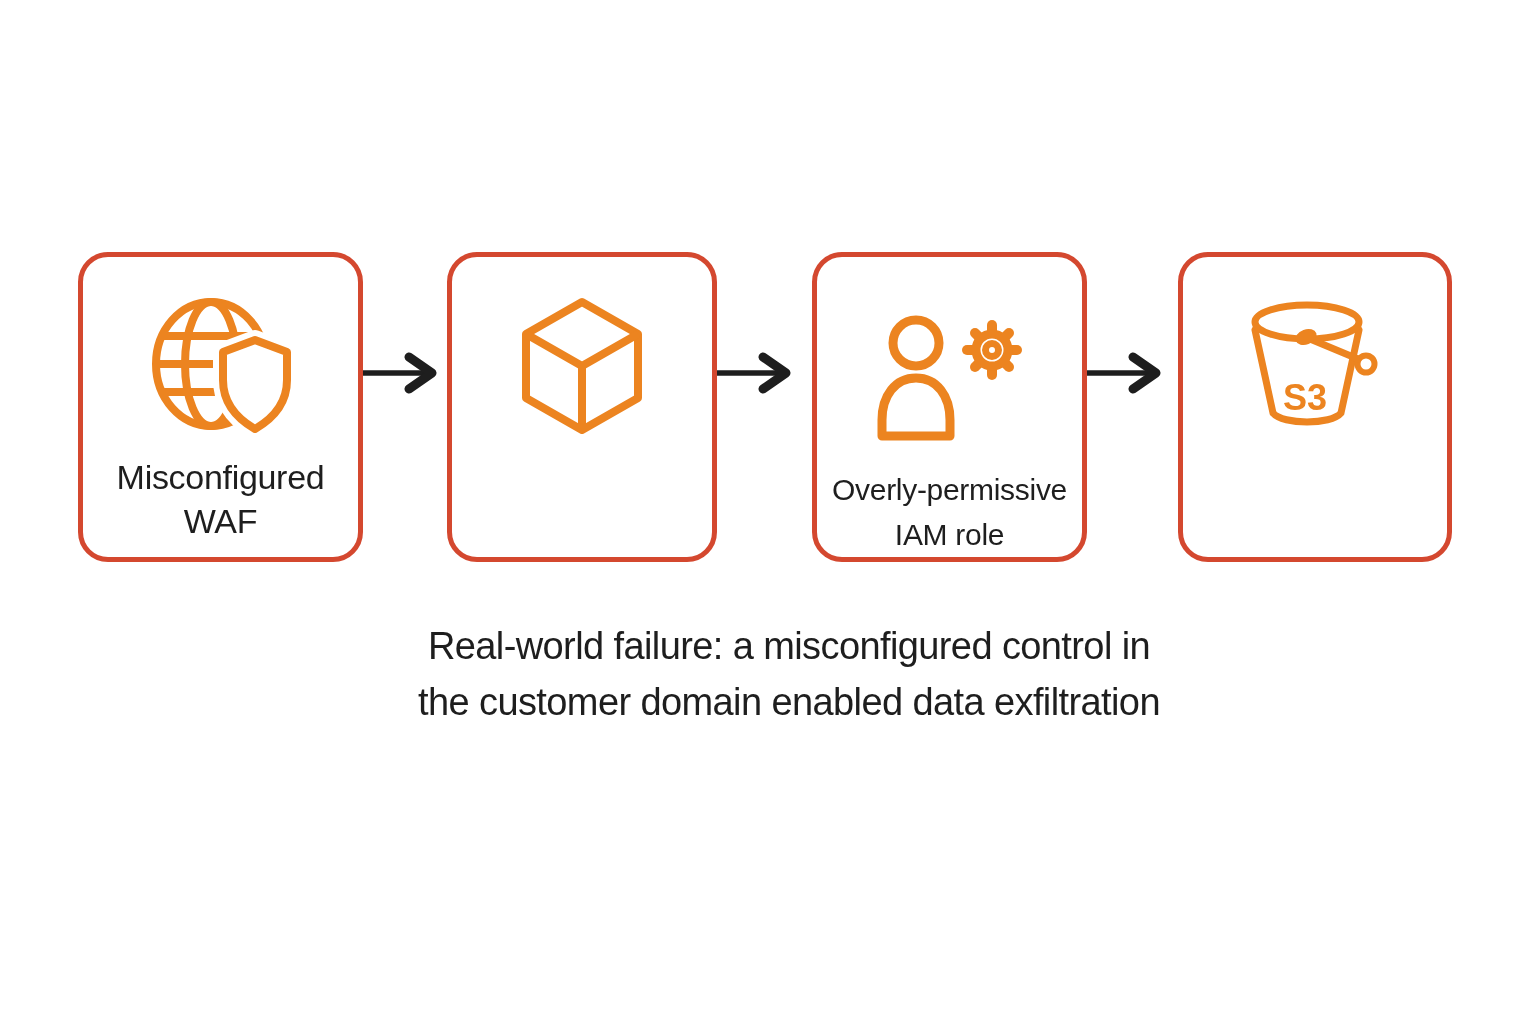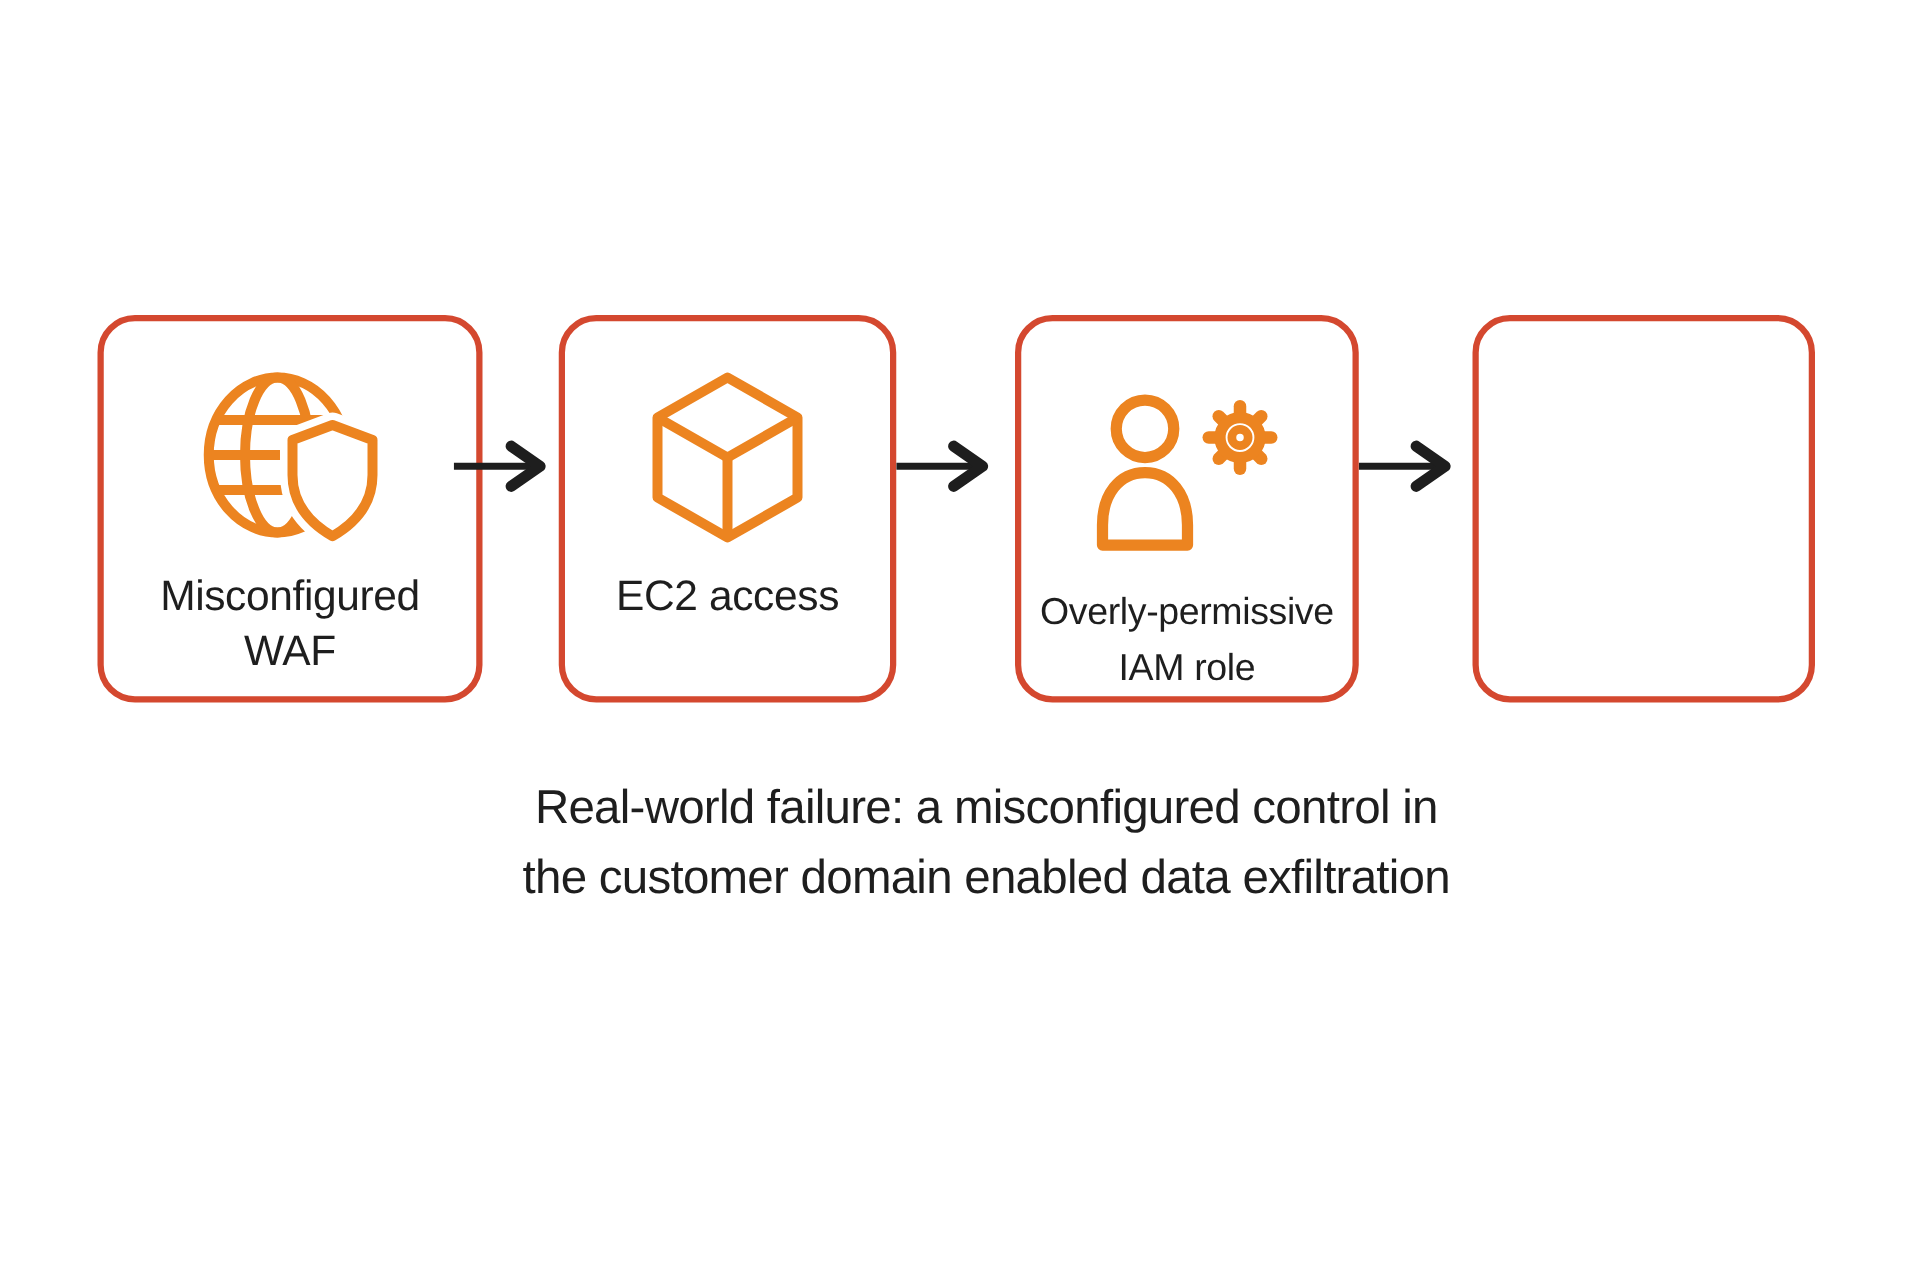--- a/index.html
+++ b/index.html
@@ -58,21 +58,21 @@
   .s3-glyph{
     font-family:"Liberation Sans", sans-serif;
     font-size:36px;font-weight:700;
   }
 </style>
 </head>
 <body>
 
 <div class="canvas">
 
-  <div class="flow-box" style="left:78px;width:308px;">
+  <div class="flow-box" style="left:78px;width:285px;">
     <div class="icon-wrap">
       <svg width="148" height="140" viewBox="0 0 148 140" fill="none" stroke="currentColor" stroke-width="8">
         <ellipse cx="64" cy="68" rx="55" ry="62"></ellipse>
         <ellipse cx="64" cy="68" rx="26" ry="62"></ellipse>
         <line x1="15" y1="40" x2="113" y2="40"></line>
         <line x1="7" y1="68" x2="121" y2="68"></line>
         <line x1="15" y1="96" x2="113" y2="96"></line>
         <path d="M108,44 L140,56 V84 C140,106 127,122 108,133 C89,122 76,106 76,84 V56 Z" fill="#FFFFFF" stroke="#FFFFFF" stroke-width="20" stroke-linejoin="round"></path>
         <path d="M108,44 L140,56 V84 C140,106 127,122 108,133 C89,122 76,106 76,84 V56 Z" fill="#FFFFFF" stroke="currentColor" stroke-width="8" stroke-linejoin="round"></path>
       </svg>
@@ -89,21 +89,20 @@
   </div>
 
   <div class="flow-box" style="left:447px;width:270px;">
     <div class="icon-wrap">
       <svg width="124" height="140" viewBox="0 0 124 140" fill="none" stroke="currentColor" stroke-width="8" stroke-linejoin="round">
         <path d="M62,6 L118,38 V102 L62,134 L6,102 V38 Z"></path>
         <path d="M6,38 L62,70 L118,38"></path>
         <path d="M62,70 V134"></path>
       </svg>
     </div>
-    <div class="step-label">EC2 access</div>
   </div>
 
   <div class="flow-arrow" style="left:717px;">
     <svg width="76" height="44" viewBox="0 0 76 44" fill="none" stroke="currentColor">
       <line x1="0" y1="22" x2="62" y2="22" stroke-width="5.5"></line>
       <path d="M46,6 L69,22 L46,38" stroke-width="9" stroke-linecap="round" stroke-linejoin="round"></path>
     </svg>
   </div>
 
   <div class="flow-box" style="left:812px;width:275px;justify-content:flex-end;">
@@ -130,18 +129,28 @@
   </div>
 
   <div class="flow-arrow" style="left:1087px;">
     <svg width="76" height="44" viewBox="0 0 76 44" fill="none" stroke="currentColor">
       <line x1="0" y1="22" x2="62" y2="22" stroke-width="5.5"></line>
       <path d="M46,6 L69,22 L46,38" stroke-width="9" stroke-linecap="round" stroke-linejoin="round"></path>
     </svg>
   </div>
 
   <div class="flow-box" style="left:1178px;width:274px;">
+    <div class="icon-wrap">
+      <svg width="136" height="140" viewBox="0 0 136 140" fill="none" stroke="currentColor" stroke-width="7">
+        <path d="M8,34 L26,117 C36,129 84,129 94,117 L112,34" stroke-linecap="round"></path>
+        <ellipse cx="60" cy="26" rx="52" ry="17"></ellipse>
+        <circle cx="119" cy="68" r="8.5" stroke-width="6"></circle>
+        <line x1="111" y1="63" x2="63" y2="43" stroke-linecap="round"></line>
+        <ellipse cx="59" cy="41" rx="11" ry="7.5" transform="rotate(-20 59 41)" fill="currentColor" stroke="none"></ellipse>
+        <text class="s3-glyph" x="58" y="114" text-anchor="middle" fill="currentColor" stroke="none">S3</text>
+      </svg>
+    </div>
   </div>
 
   <div class="caption">Real-world failure: a misconfigured control in
 the customer domain enabled data exfiltration</div>
 
 </div>
 
 </body></html>

